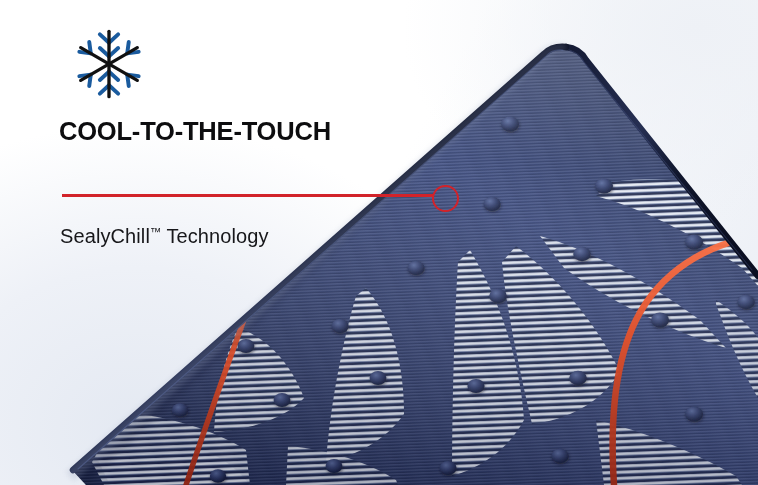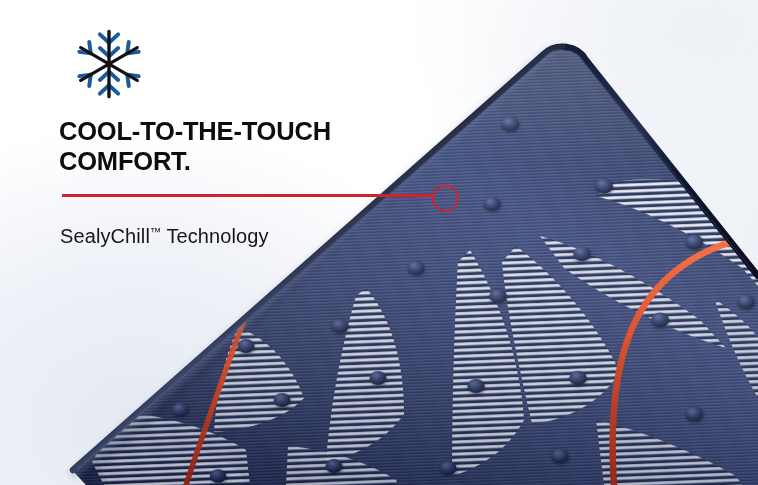--- a/index.html
+++ b/index.html
@@ -326,21 +326,20 @@
           <path d="M 50 7 L 50 93"></path>
           <path d="M 12.8 28.5 L 87.2 71.5"></path>
           <path d="M 12.8 71.5 L 87.2 28.5"></path>
         </g>
       </g>
     </svg>
   </div>
 
   <h1 class="headline">
     <span class="ln">COOL-TO-THE-TOUCH</span>
-    <span class="ln">COMFORT.</span>
   </h1>
 
   <div class="leader"></div>
   <div class="callout-ring"></div>
 
   <p class="subtitle"><span>SealyChill</span><sup>™</sup><span> Technology</span></p>
 
 </div>
 
 </body></html>

